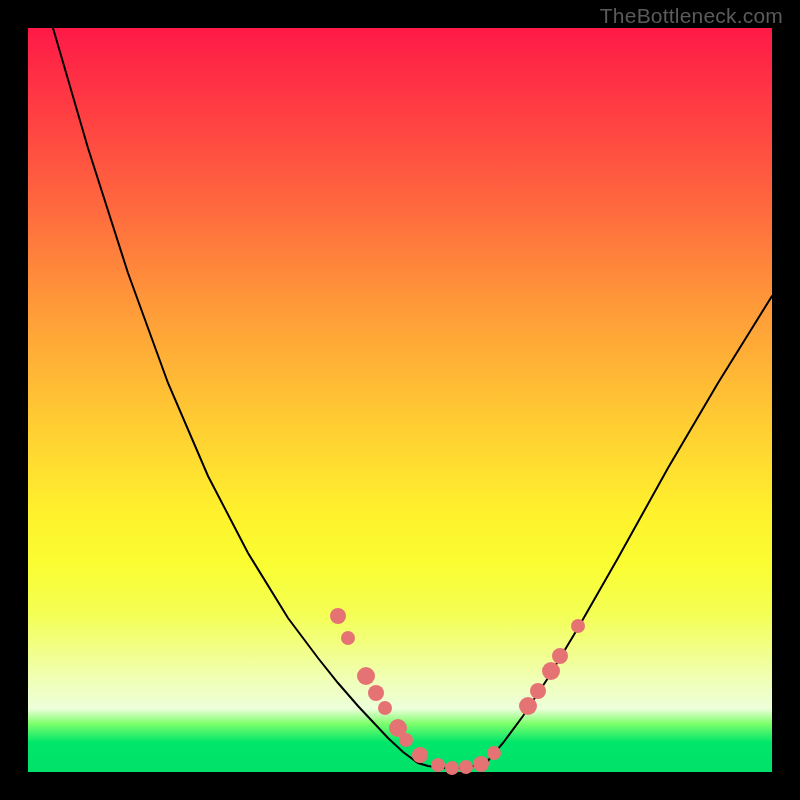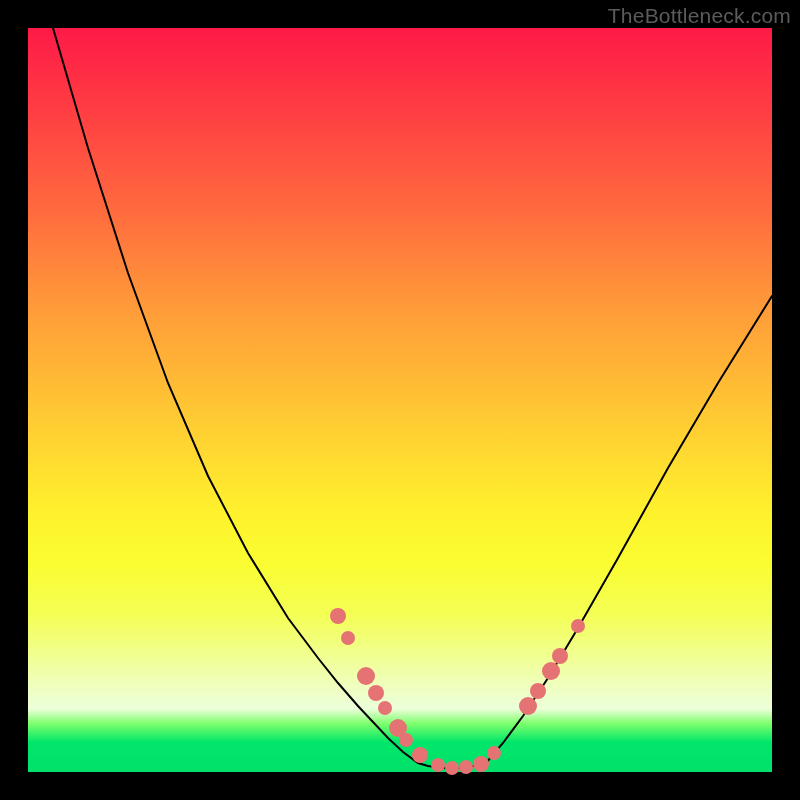--- a/index.html
+++ b/index.html
@@ -29,21 +29,21 @@
       #efffbf 88.5%,
       #ecffda 91.5%,
       #7dff6c 93.5%,
       #00e66a 96%,
       #00e16a 100%
     );
   }
   .watermark {
     position: absolute;
     top: 4px;
-    right: 9px;
+    right: 17px;
     color: #5b5b5b;
     font-size: 21px;
     letter-spacing: 0.2px;
     font-weight: 400;
     font-family: Arial, Helvetica, sans-serif;
   }
   svg.plot {
     position: absolute;
     left: 0;
     top: 0;

